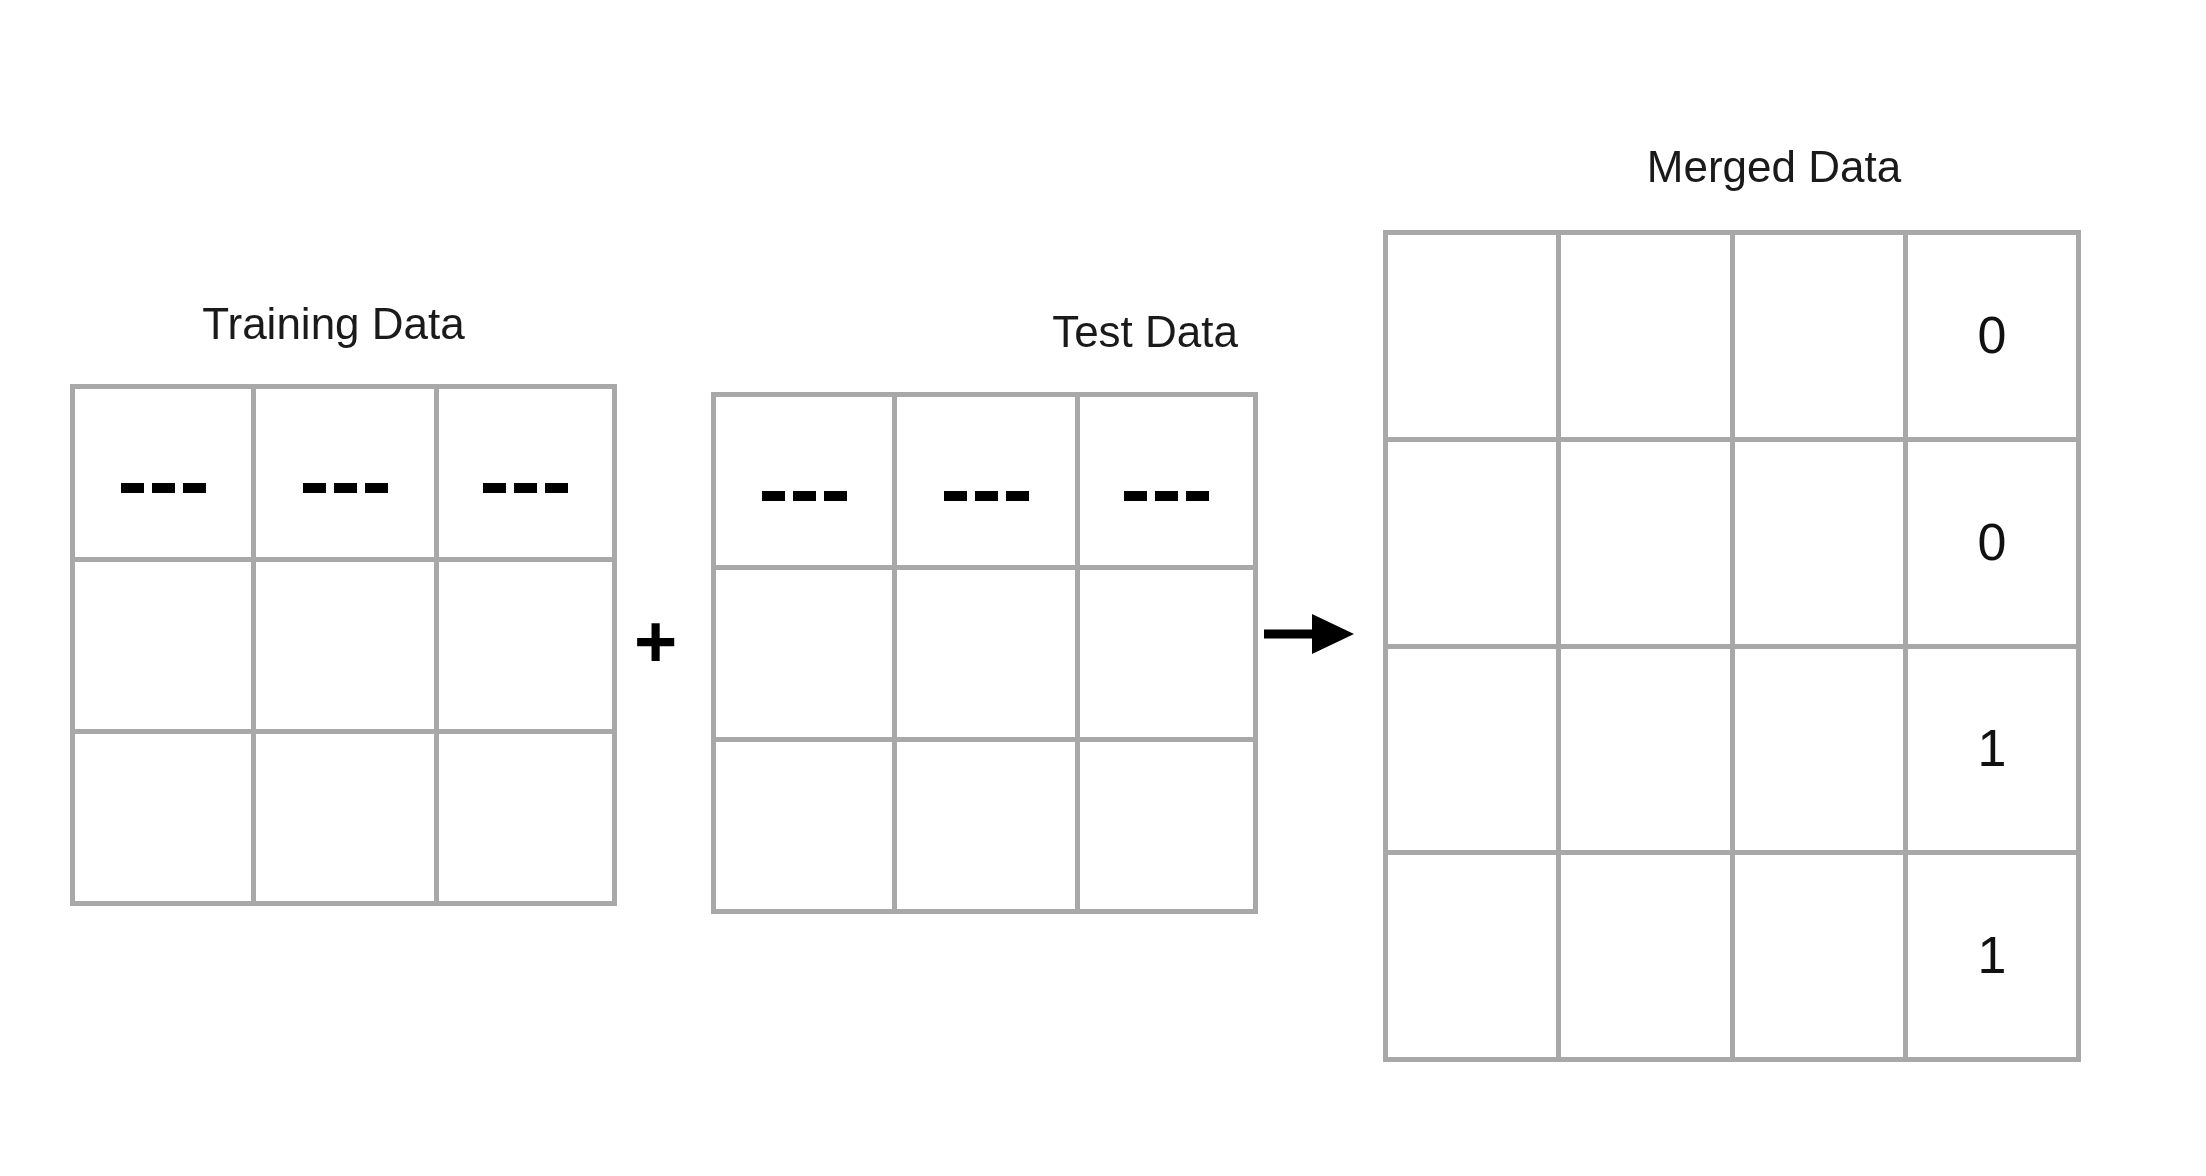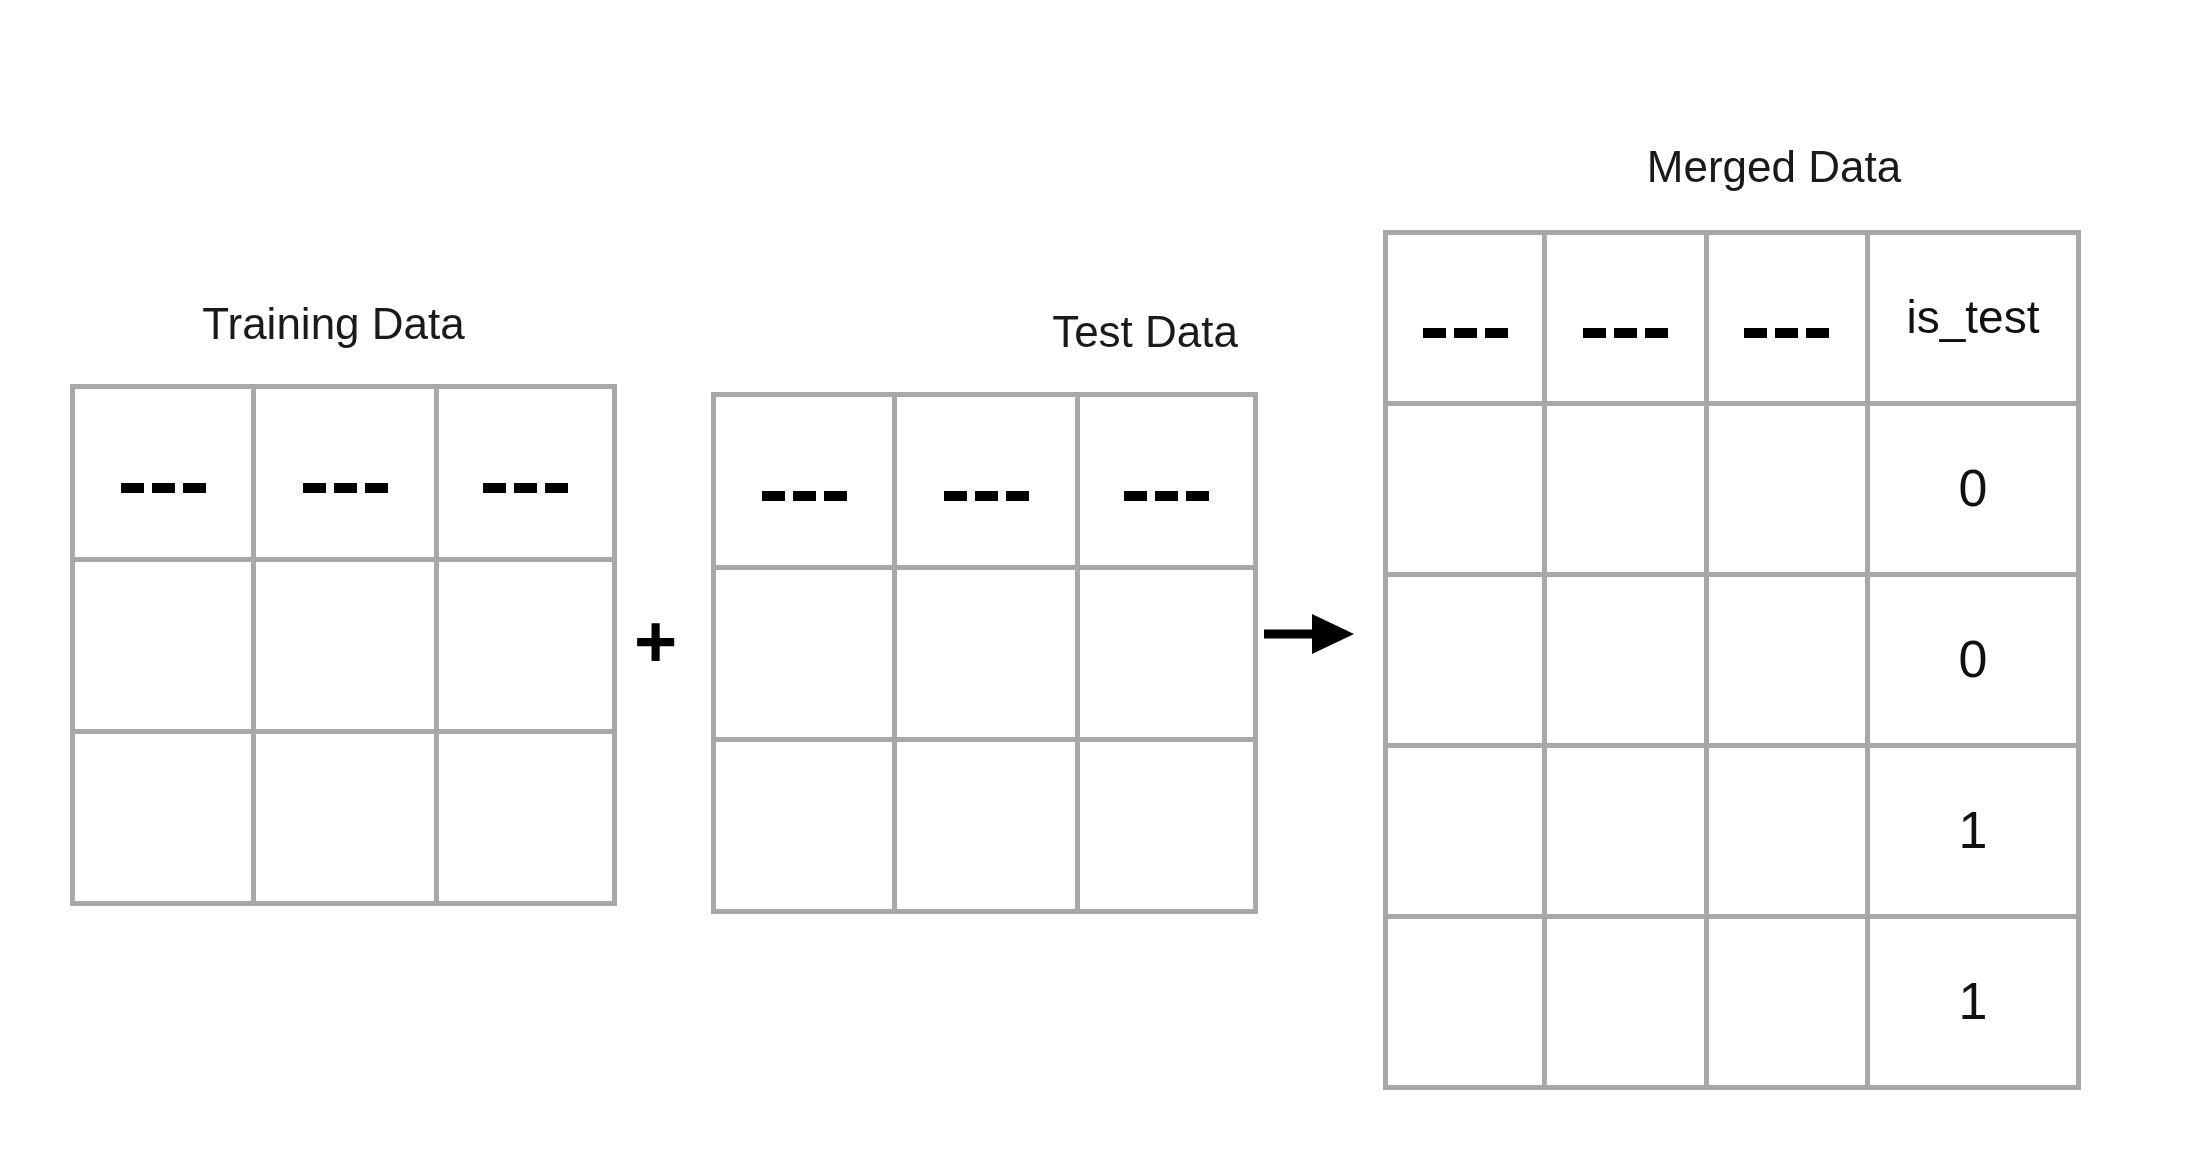--- a/index.html
+++ b/index.html
@@ -170,34 +170,20 @@
       <line x1="2" y1="30" x2="58" y2="30" stroke="#000000" stroke-width="9"></line>
       <polygon points="50,10 92,30 50,50" fill="#000000"></polygon>
     </svg>
   </div>
 
   <div class="tbl-block" style="left:1383px; top:135px; width:782px; height:930px;">
     <div class="tbl-title" style="top:10px;">Merged Data</div>
 
     <table class="grid" style="left:0px; top:95px; width:698px; height:832px;">
       <tbody>
-        <tr>
-          <td class="cell-white" style="width:130px;height:166px;">
-            <span class="dashes"><i></i><i></i><i></i></span>
-          </td>
-          <td class="cell-white" style="width:132px;">
-            <span class="dashes"><i></i><i></i><i></i></span>
-          </td>
-          <td class="cell-white" style="width:132px;">
-            <span class="dashes"><i></i><i></i><i></i></span>
-          </td>
-          <td class="cell-white" style="width:174px;">
-            <span class="hdr-label">is_test</span>
-          </td>
-        </tr>
 
         <tr>
           <td class="cell-gray" style="height:166px;"></td>
           <td class="cell-gray"></td>
           <td class="cell-gray"></td>
           <td class="cell-white">
             <span class="val">0</span>
           </td>
         </tr>
 

